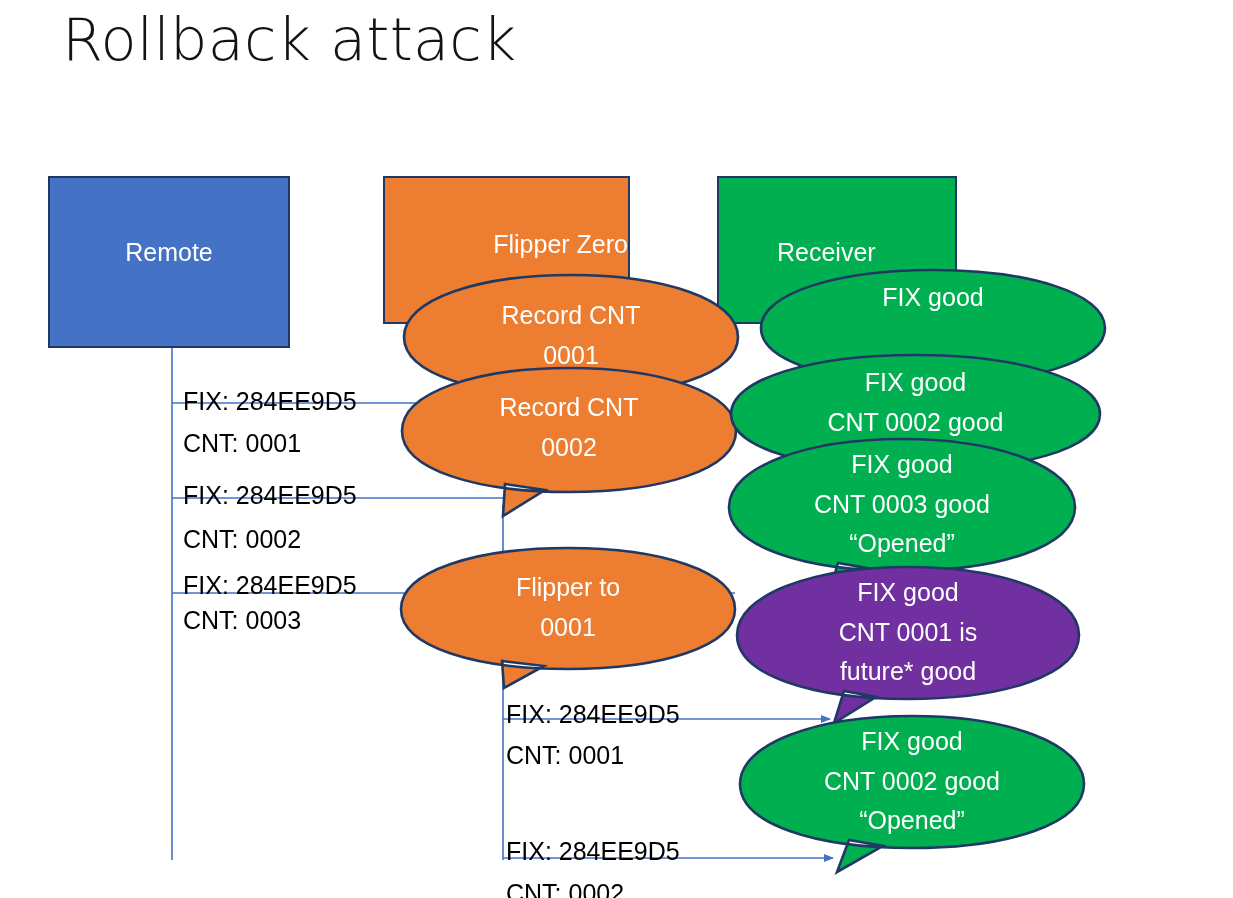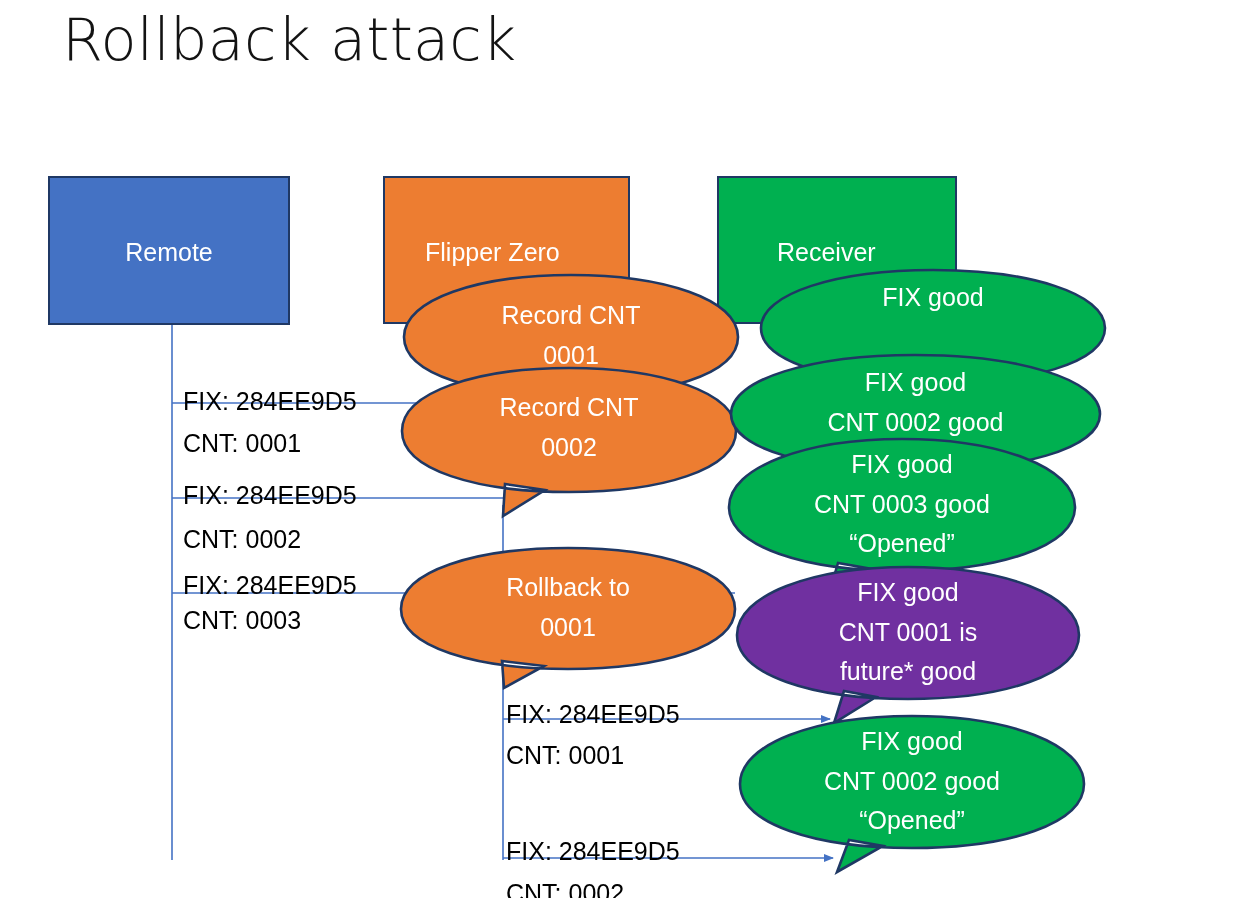--- a/index.html
+++ b/index.html
@@ -9,24 +9,24 @@
   .slide{position:absolute;inset:0;background:#fff;border-radius:10px;}
 
   .title{position:absolute;left:62px;top:8px;font-size:59px;line-height:1.1;
          color:#131313;font-weight:300;letter-spacing:0.2px;
          font-family:"DejaVu Sans","Liberation Sans",sans-serif;}
 
   
   .actor{position:absolute;border:2.5px solid #1F3864;box-sizing:border-box;}
   .actor .lbl{position:absolute;left:0;right:0;color:#fff;font-size:25px;
               text-align:center;}
-  #actor-remote{left:48px;top:176px;width:242px;height:149px;background:#4472C4;}
+  #actor-remote{left:48px;top:176px;width:242px;height:172px;background:#4472C4;}
   #actor-remote .lbl{top:60px;}
   #actor-flipper{left:383px;top:176px;width:247px;height:148px;background:#ED7D31;}
-  #actor-flipper .lbl{top:60px;text-align:left;left:40px;}
+  #actor-flipper .lbl{top:52px;text-align:right;left:40px;}
   #actor-receiver{left:717px;top:176px;width:240px;height:148px;background:#00B050;}
   #actor-receiver .lbl{top:60px;text-align:left;left:58px;}
 
   
   .wire{position:absolute;left:0;top:0;width:1233px;height:898px;overflow:visible;}
 
   
   .callout{position:absolute;}
   .callout svg{position:absolute;left:0;top:0;overflow:visible;}
   .callout .ctext{position:absolute;left:0;right:0;color:#ffffff;font-size:25px;
@@ -151,21 +151,21 @@
     </div>
   </div>
 
   <div class="callout" style="left:398px;top:546px;width:340px;height:128px;">
     <svg width="340" height="128" viewBox="0 0 340 128">
       <path d="M170,2 C262,2 337,25 337,63 C337,101 262,123 170,123
                C78,123 3,101 3,63 C3,25 78,2 170,2 Z
                M104,115 L106,142 L146,120 Z" fill="#ED7D31" stroke="#1F3864" stroke-width="2.6"></path>
     </svg>
     <div class="ctext" style="top:22px;">
-      <div>Rollback to</div>
+      <div>Flipper to</div>
       <div>0001</div>
     </div>
   </div>
 
   <div class="callout" style="left:734px;top:565px;width:348px;height:140px;">
     <svg width="348" height="140" viewBox="0 0 348 140">
       <path d="M174,2 C270,2 345,30 345,70 C345,110 270,134 174,134
                C78,134 3,110 3,70 C3,30 78,2 174,2 Z
                M110,126 L100,158 L142,132 Z" fill="#7030A0" stroke="#1F3864" stroke-width="2.6"></path>
     </svg>

